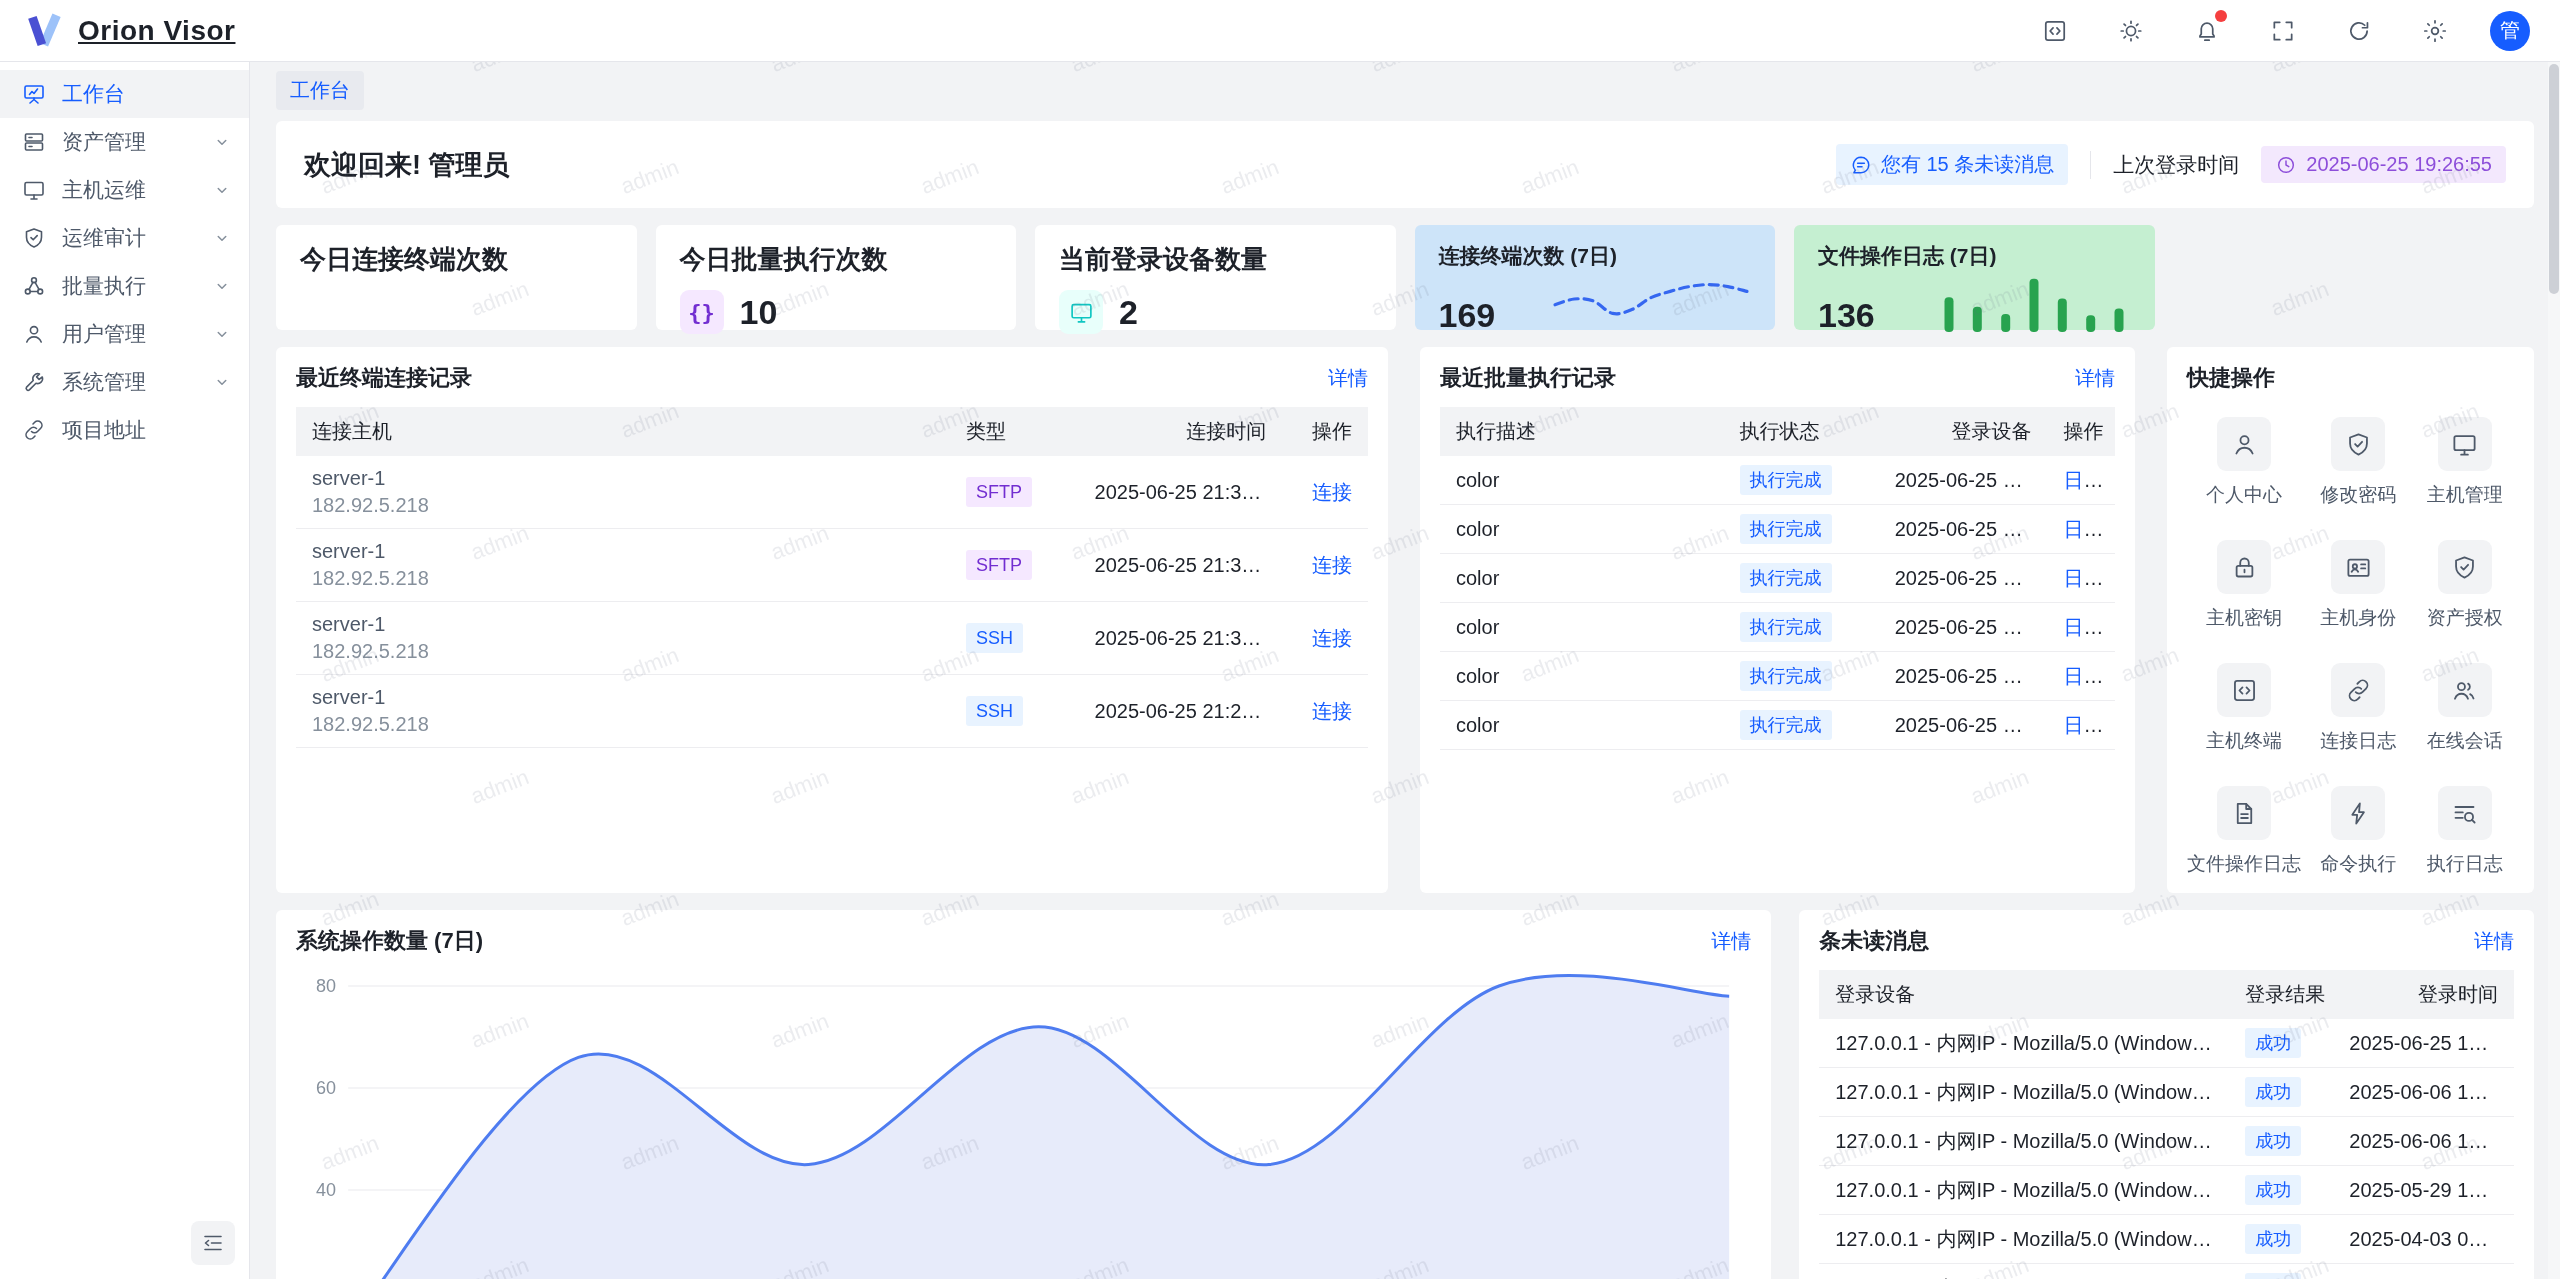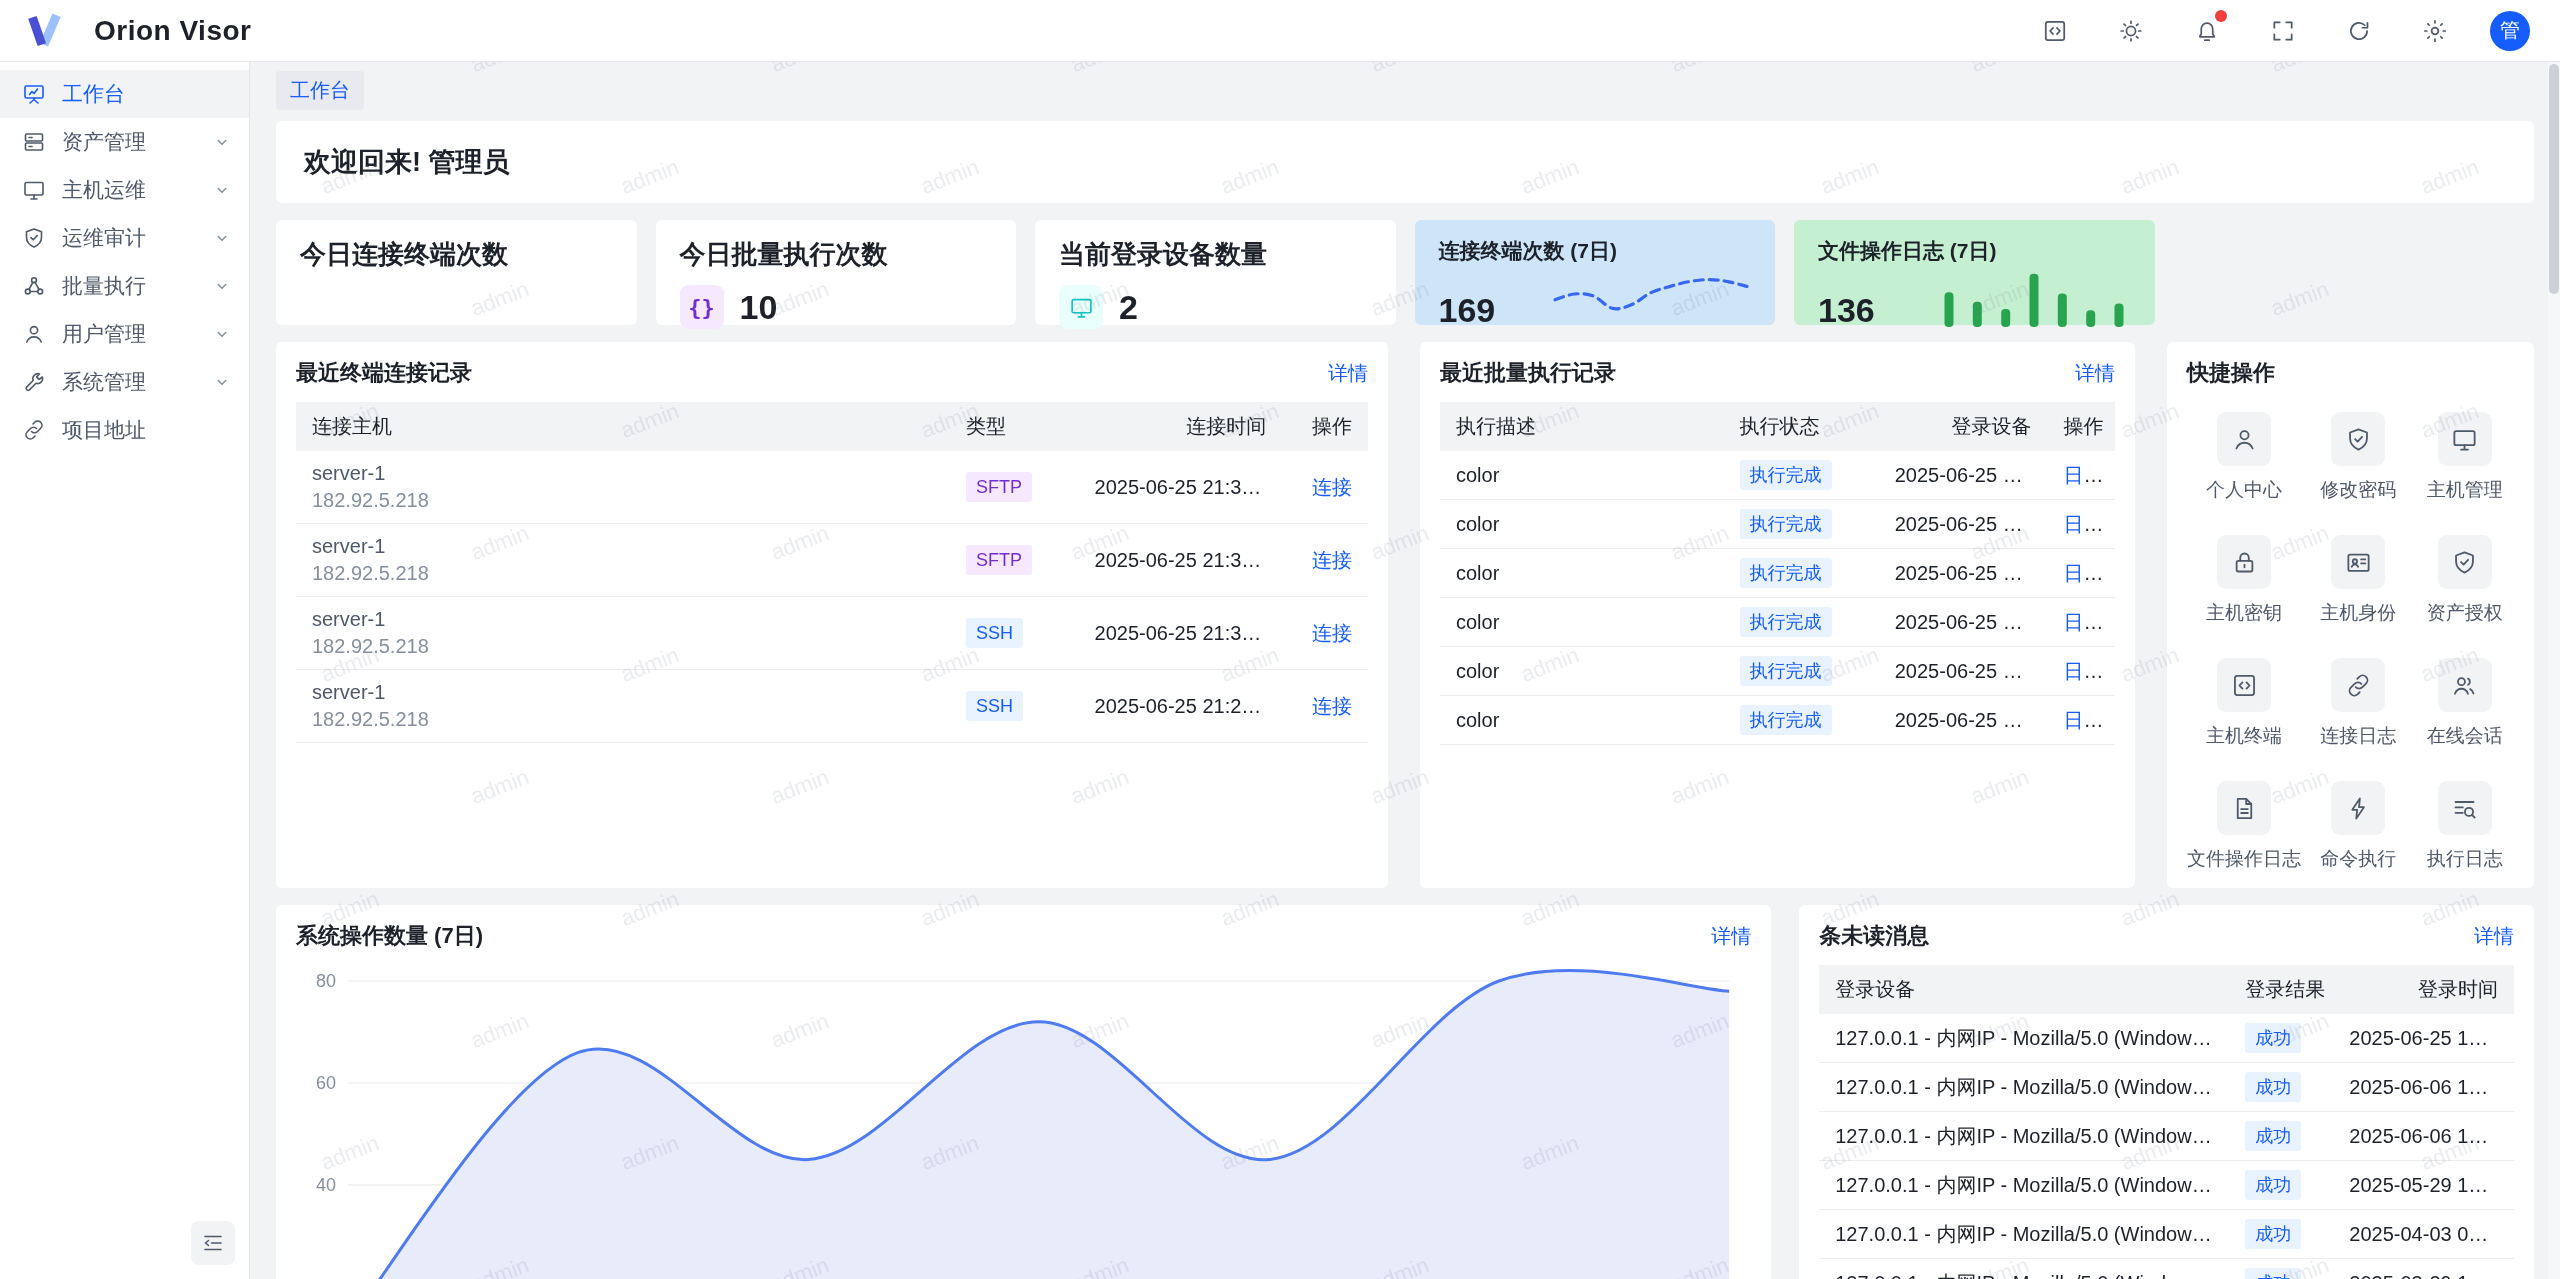--- a/index.html
+++ b/index.html
@@ -4,21 +4,21 @@
 <style>
   html,body{margin:0;padding:0;}
   body{
     width:2560px;height:1279px;overflow:hidden;background:#f2f3f5;
     font-family:"Liberation Sans","DejaVu Sans",sans-serif;color:#1d2129;
     position:relative;
   }
   
   .topbar{height:62px;background:#fff;border-bottom:1px solid #e5e6eb;display:flex;align-items:center;
     justify-content:space-between;padding:0 30px 0 24px;box-sizing:border-box;position:relative;z-index:6;}
-  .logo{display:flex;align-items:center;gap:28px;}
+  .logo{display:flex;align-items:center;gap:12px;text-decoration:underline;}
   .logo svg{width:42px;height:42px;}
   .logo-text{font-size:28px;font-weight:700;letter-spacing:.5px;color:#1d2129;}
   .topbar-actions{display:flex;align-items:center;gap:34px;}
   .tb-btn{width:42px;height:42px;border-radius:50%;display:flex;align-items:center;justify-content:center;
     background:#fff;border:none;color:#4e5969;position:relative;cursor:pointer;padding:0;}
   .tb-btn svg{width:26px;height:26px;}
   .badge-dot{position:absolute;top:0px;right:1px;width:12px;height:12px;border-radius:50%;background:#f53f3f;}
   .avatar{width:40px;height:40px;border-radius:50%;background:#165dff;color:#fff;display:flex;
     align-items:center;justify-content:center;font-size:20px;cursor:pointer;}
   
@@ -242,20 +242,38 @@
 
   <main class="main">
     <div class="breadcrumb-bar">
       <span class="crumb">工作台</span>
     </div>
 
     <div class="content">
 
       <section class="card welcome-card">
         <div class="welcome-title">欢迎回来! 管理员</div>
+        <div class="welcome-right">
+          <span class="chip blue">
+            <svg viewBox="0 0 24 24" fill="none" stroke="currentColor" stroke-width="1.6" stroke-linecap="round" stroke-linejoin="round">
+                <path d="M12 3.5a8.5 8.5 0 0 1 8.5 8.5c0 4.7-3.8 8.5-8.5 8.5H4.2l1.6-2.9A8.5 8.5 0 0 1 12 3.5z"></path>
+                <path d="M8.3 10.2h7.4M8.3 13.8h4.8"></path>
+              </svg>
+            <span>您有 15 条未读消息</span>
+          </span>
+          <span class="vdiv"></span>
+          <span class="last-login-label">上次登录时间</span>
+          <span class="chip purple">
+            <svg viewBox="0 0 24 24" fill="none" stroke="currentColor" stroke-width="1.6" stroke-linecap="round" stroke-linejoin="round">
+                <circle cx="12" cy="12" r="8"></circle>
+                <path d="M12 7.5V12l3 1.8"></path>
+              </svg>
+            <span>2025-06-25 19:26:55</span>
+          </span>
+        </div>
       </section>
 
       <section class="stats-row" id="stats-row">
           <div class="stat-card">
             <div class="stat-label">今日连接终端次数</div>
           </div>
           <div class="stat-card">
             <div class="stat-label">今日批量执行次数</div>
       <div class="stat-body">
         <span class="stat-icon" style="background:#f5e8ff;color:#722ed1">

